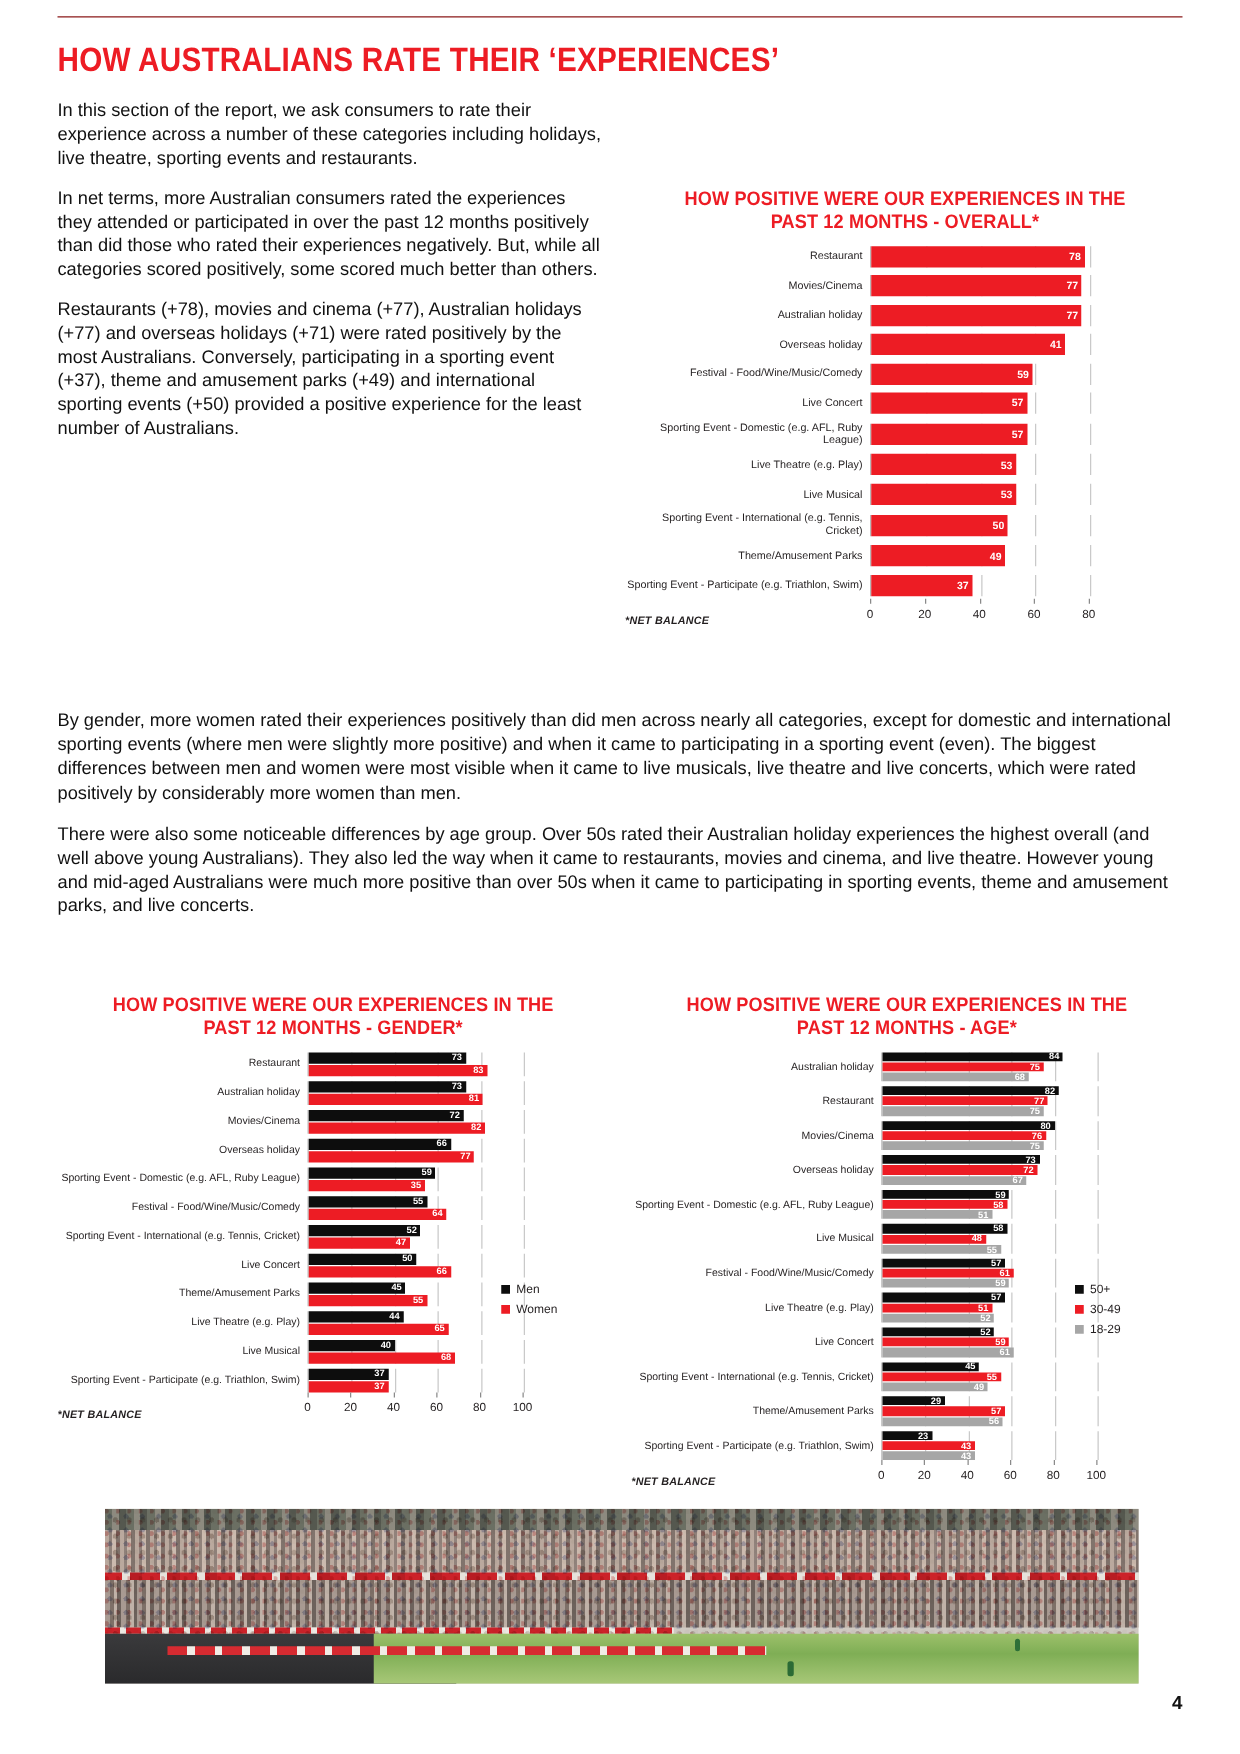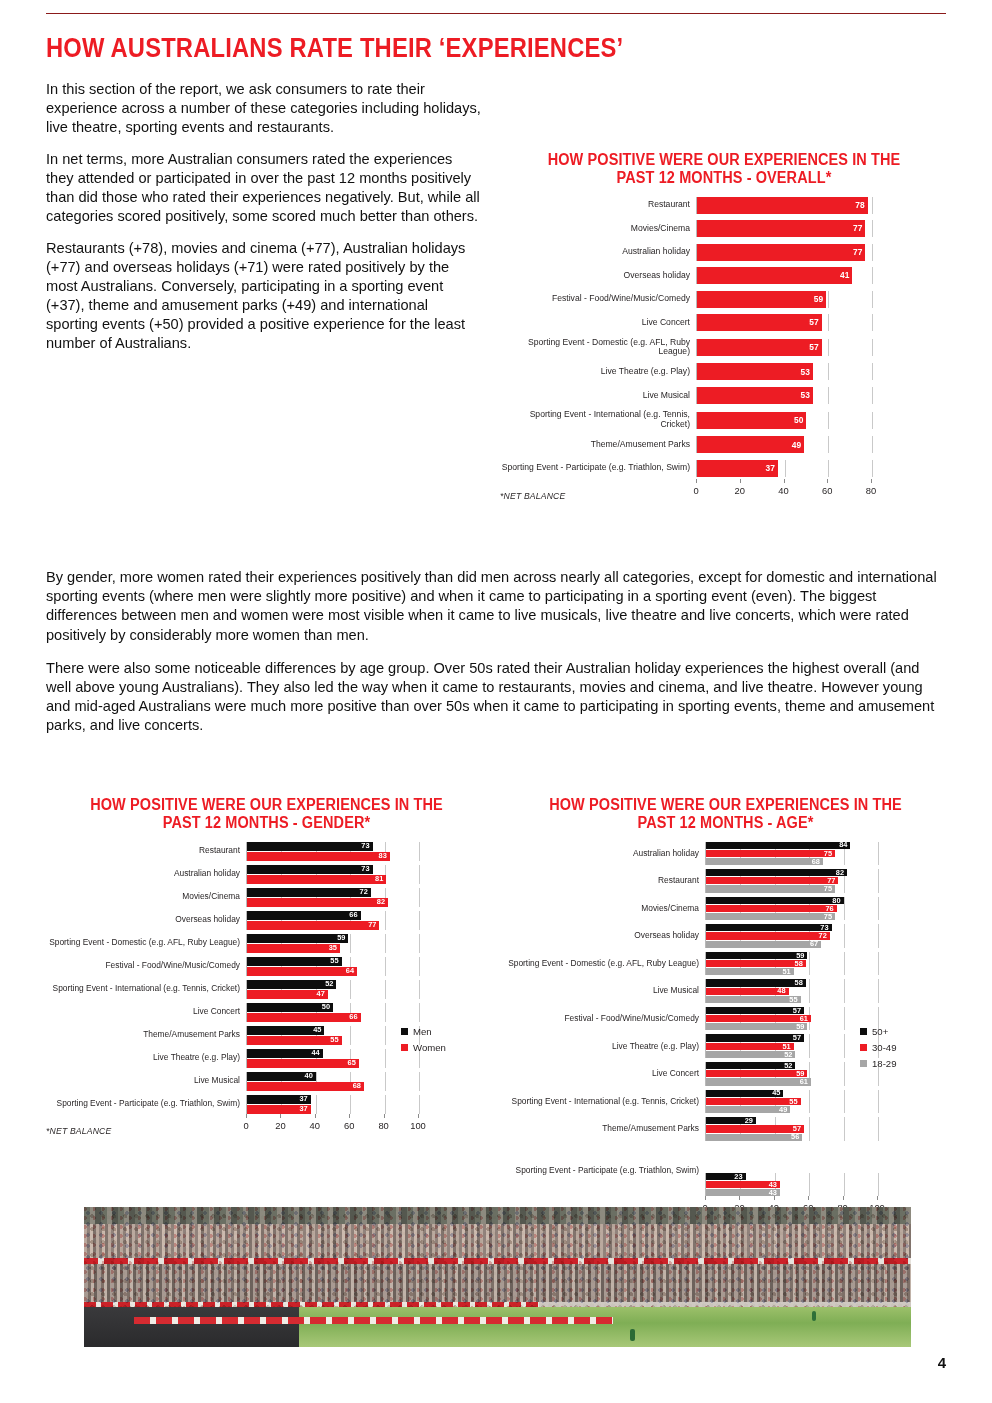--- a/index.html
+++ b/index.html
@@ -88,21 +88,21 @@
   .axis { position: relative; height: 16px; }
   .axis span {
     position: absolute; top: 2px;
     font-size: 9.4px; color: #231f20;
     transform: translateX(-50%);
   }
   .axis .tickmark {
     position: absolute; top: -4px; width: 1px; height: 4px; background: #8a8a8a;
   }
   .netbal {
-    font-size: 8.6px; font-style: italic; font-weight: normal;
+    font-size: 8.6px; font-style: italic; font-weight: bold;
     letter-spacing: 0.2px; color: #231f20; text-align: right;
   }
   .legend { position: absolute; font-size: 9.6px; color: #231f20; }
   .legend div { display: flex; align-items: center; margin-bottom: 5px; }
   .legend i { width: 7px; height: 7px; display: inline-block; margin-right: 5px; }
 
   
   #chart-overall { position: absolute; left: 500px; top: 138px; width: 448px; }
   #chart-overall .cat-label { width: 196px; }
   #chart-overall .bar { height: 17px; background: #ED1C24; }
@@ -1005,21 +1005,21 @@
                     <div class="bar" style="width: 96.32px; background: rgb(166, 166, 166);">
                       <span class="val">56</span>
                     </div>
                   </div>
                 </div>
               </div>
             </div>
             <div class="bar-row">
               <div class="cat-label" style="width: 200px;">Sporting Event - Participate  (e.g. Triathlon, Swim)</div>
               <div class="bars">
-                <div class="plot" style="width: 200px; margin-top: 28px;">
+                <div class="plot" style="width: 200px;">
                   <div class="gridlines">
                     <span style="left: 34.4px;"></span>
                     <span style="left: 68.8px;"></span>
                     <span style="left: 103.2px;"></span>
                     <span style="left: 137.6px;"></span>
                     <span style="left: 172px;"></span>
                   </div>
                   <div class="grp grp3" style="position: relative;">
                     <div class="bar" style="width: 39.56px; background: rgb(13, 13, 13);">
                       <span class="val">23</span>

